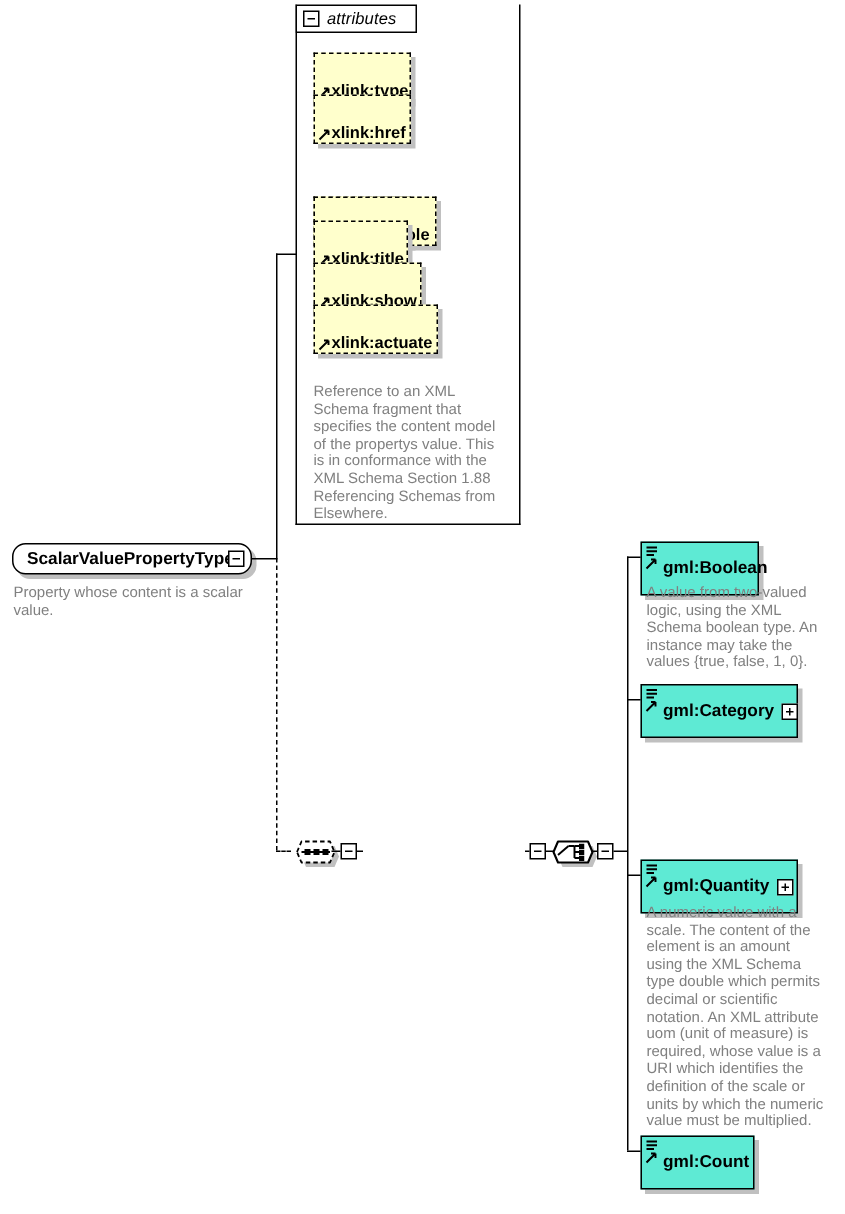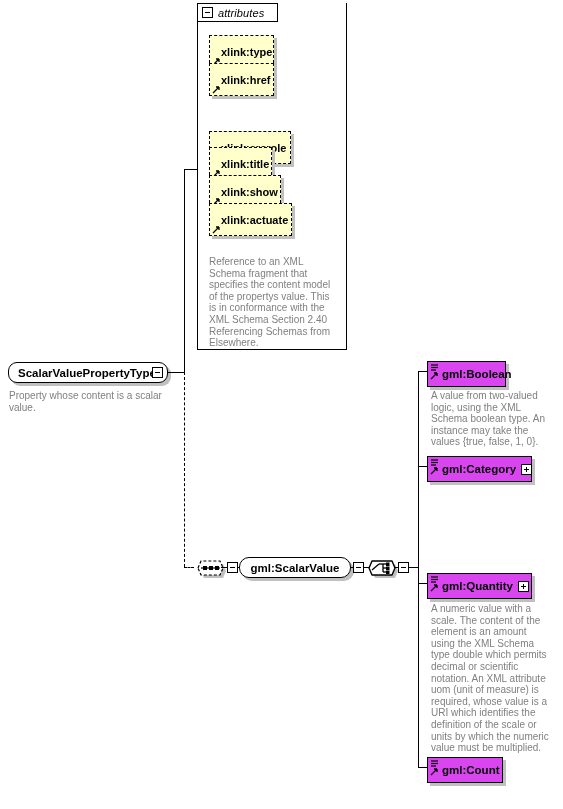--- a/index.html
+++ b/index.html
@@ -85,21 +85,21 @@
   }
 
   
   .attr-box {
     position: absolute;
     height: 33px;
     border: 1px dashed #000000;
     box-sizing: border-box;
     background: #ffffcc;
     display: flex;
-    align-items: center;
+    align-items: flex-end;
     padding-left: 11px;
     padding-right: 6px;
     font-size: 11px;
     font-weight: bold;
     color: #000000;
     box-shadow: 3px 3px 0 0 #c0c0c0;
     white-space: nowrap;
   }
   .attr-box .attr-arrow {
     position: absolute;
@@ -165,24 +165,24 @@
   #scalarvalue-box .el-label {
     font-size: 11.5px;
     font-weight: bold;
     color: #000000;
     white-space: nowrap;
   }
 
   
   .el-box {
     position: absolute;
-    height: 26px;
+    height: 36px;
     border: 1.4px solid #000000;
     box-sizing: border-box;
-    background: #d946ef;
+    background: #5eead4;
     box-shadow: 3px 3px 0 0 #c0c0c0;
     display: flex;
     align-items: center;
     padding-left: 14px;
     padding-right: 3px;
     font-size: 11.5px;
     font-weight: bold;
     color: #000000;
     white-space: nowrap;
   }
@@ -269,21 +269,21 @@
   </div>
 
   <div class="attr-box" style="left:209px; top:203px; width:83px;">
     <svg class="attr-arrow" viewBox="0 0 8 8">
       <path d="M1 7 L7 1 M7 1 L4 1 M7 1 L7 4" stroke="#000" stroke-width="1.3" fill="none"></path>
     </svg>
     <span>xlink:actuate</span>
   </div>
 
 
-  <div class="doc" style="left:209px; top:256px; width:129px;">Reference to an XML Schema fragment that specifies the content model of the propertys value. This is in conformance with the XML Schema Section 2.40 Referencing Schemas from Elsewhere.</div>
+  <div class="doc" style="left:209px; top:256px; width:129px;">Reference to an XML Schema fragment that specifies the content model of the propertys value. This is in conformance with the XML Schema Section 1.88 Referencing Schemas from Elsewhere.</div>
 
   <div id="type-box">
     <span class="type-label">ScalarValuePropertyType</span>
     <span class="toggle"></span>
   </div>
 
   <div class="doc" style="left:9px; top:390px; width:162px;">Property whose content is a scalar value.</div>
 
   <div class="line-h" style="left:168px; top:372px; width:16px;"></div>
   <div class="line-v" style="left:184px; top:169px; height:204px;"></div>
@@ -303,23 +303,20 @@
       <rect x="10" y="12" width="4" height="4" fill="#000000"></rect>
       <rect x="16" y="12" width="4" height="4" fill="#000000"></rect>
       <rect x="22" y="12" width="4" height="4" fill="#000000"></rect>
     </svg>
   </div>
 
   <div class="line-h" style="left:221px; top:567px; width:7px;"></div>
   <div class="toggle" style="position:absolute; left:227px; top:562px;"></div>
   <div class="line-h" style="left:238px; top:567px; width:4px;"></div>
 
-  <div id="scalarvalue-box">
-    <span class="el-label">gml:ScalarValue</span>
-  </div>
 
   <div class="line-h" style="left:350px; top:567px; width:5px;"></div>
   <div class="toggle" style="position:absolute; left:353px; top:562px;"></div>
   <div class="line-h" style="left:364px; top:567px; width:5px;"></div>
 
   <div class="compositor" style="left:366px; top:553px; width:48px; height:30px;">
     <svg width="48" height="30" viewBox="0 0 48 30">
       <path d="M6 18 L9 11 L29 11 L32 18 L29 25 L9 25 Z" fill="#c0c0c0"></path>
       <path d="M3 15 L6 8 L26 8 L29 15 L26 22 L6 22 Z" fill="#ffffff" stroke="#000000" stroke-width="1.4" stroke-linejoin="round"></path>
 

